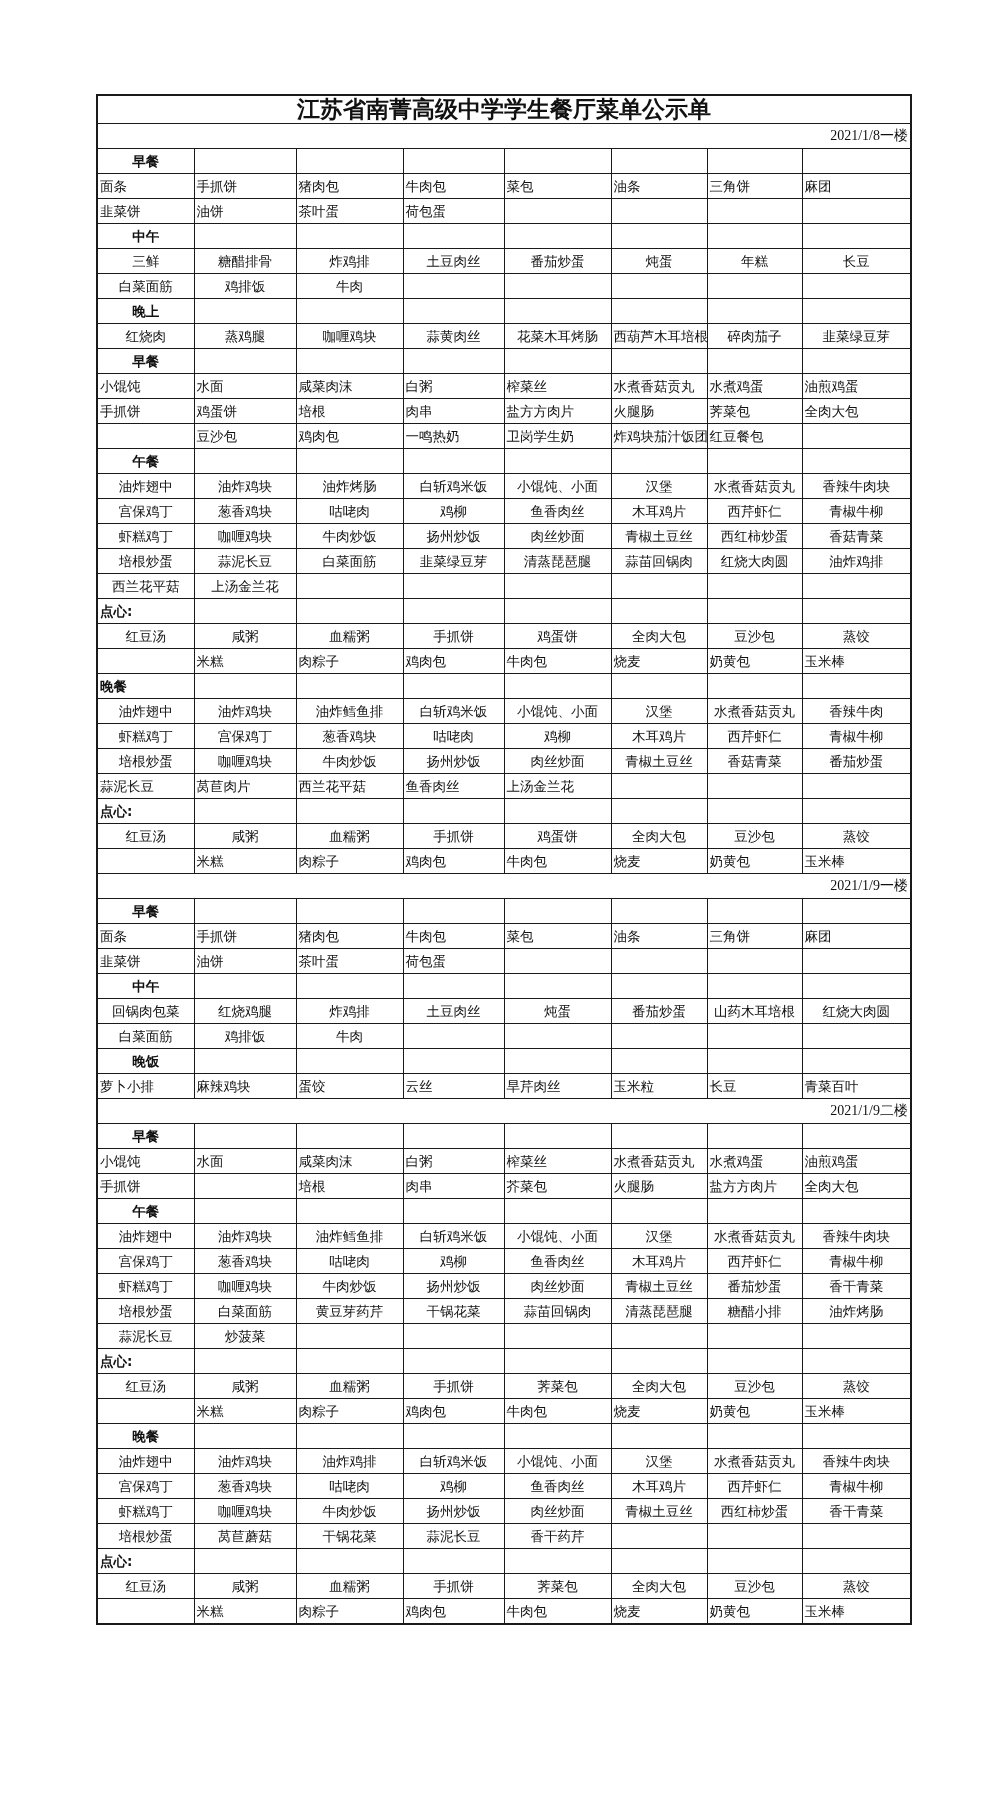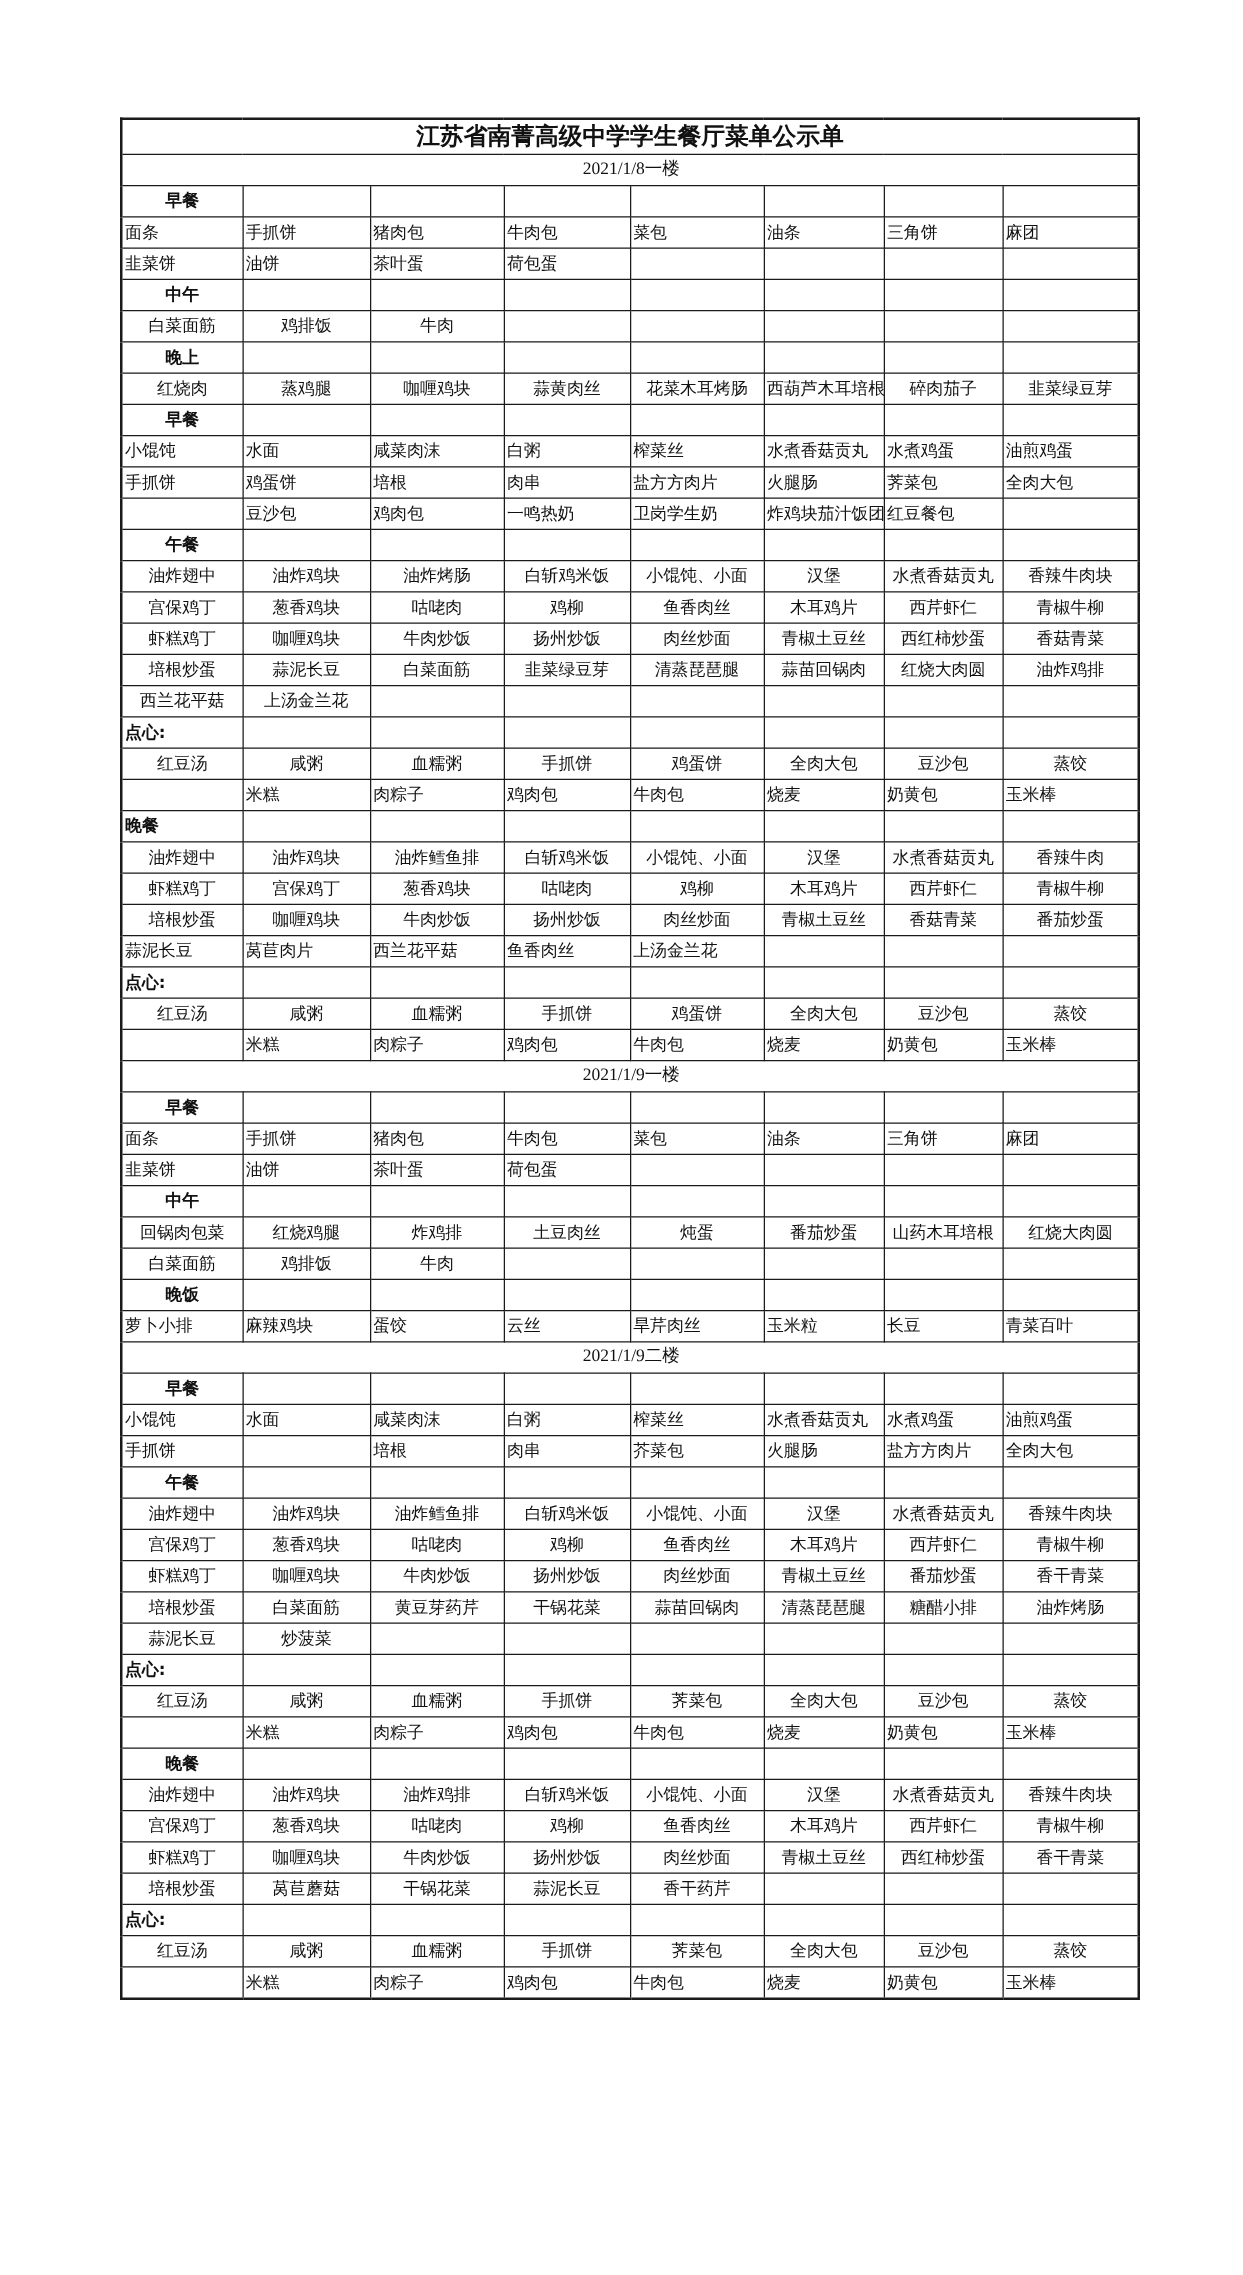--- a/index.html
+++ b/index.html
@@ -2,22 +2,22 @@
 <html><head>
 <meta charset="utf-8">
 <style>
   html, body { margin:0; padding:0; background:#ffffff; }
   body { width:994px; height:1820px; position:relative; font-family:"DejaVu Sans", "Liberation Sans", sans-serif; color:#111; }
   #sheet { position:absolute; left:96px; top:94px; width:814px; }
   table { border-collapse:collapse; width:814px; table-layout:fixed; }
   td { border:1.5px solid #1a1a1a; height:24.6px; padding:0 2px; font-size:13.5px; line-height:24px; white-space:nowrap; overflow:visible; box-sizing:border-box; }
   td.c { text-align:center; }
   td.l { text-align:left; }
-  td.title { text-align:center; font-weight:bold; font-size:19px; height:27px; line-height:27px; border-top-width:2px; }
-  td.date { font-family:"Liberation Serif", "DejaVu Serif", serif; font-size:14px; text-align:center; padding-left:4px; }
+  td.title { text-align:center; font-weight:bold; font-size:23px; height:27px; line-height:27px; border-top-width:2px; }
+  td.date { font-family:"Liberation Serif", "DejaVu Serif", serif; font-size:14px; text-align:right; padding-left:4px; }
   td.meal { font-weight:bold; }
   tr:last-child td { border-bottom-width:2px; }
   td:first-child { border-left-width:2px; }
   td:last-child { border-right-width:2px; }
 </style>
 </head>
 <body>
 
 <div id="sheet">
   <table>
@@ -72,20 +72,30 @@
           <td class="meal c">中午</td>
           <td></td>
           <td></td>
           <td></td>
           <td></td>
           <td></td>
           <td></td>
           <td></td>
         </tr>
         <tr>
+          <td class="c">三鲜</td>
+          <td class="c">糖醋排骨</td>
+          <td class="c">炸鸡排</td>
+          <td class="c">土豆肉丝</td>
+          <td class="c">番茄炒蛋</td>
+          <td class="c">炖蛋</td>
+          <td class="c">年糕</td>
+          <td class="c">长豆</td>
+        </tr>
+        <tr>
           <td class="c">白菜面筋</td>
           <td class="c">鸡排饭</td>
           <td class="c">牛肉</td>
           <td class="c"></td>
           <td class="c"></td>
           <td class="c"></td>
           <td class="c"></td>
           <td class="c"></td>
         </tr>
         <tr>

